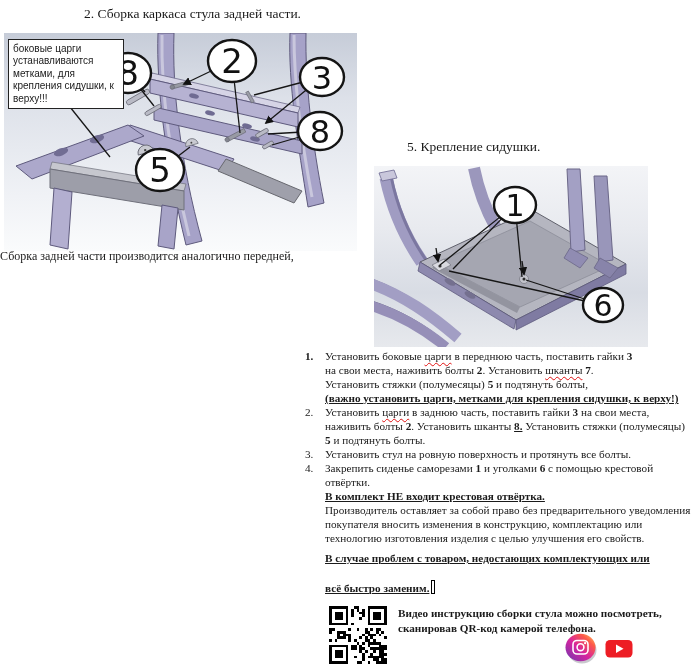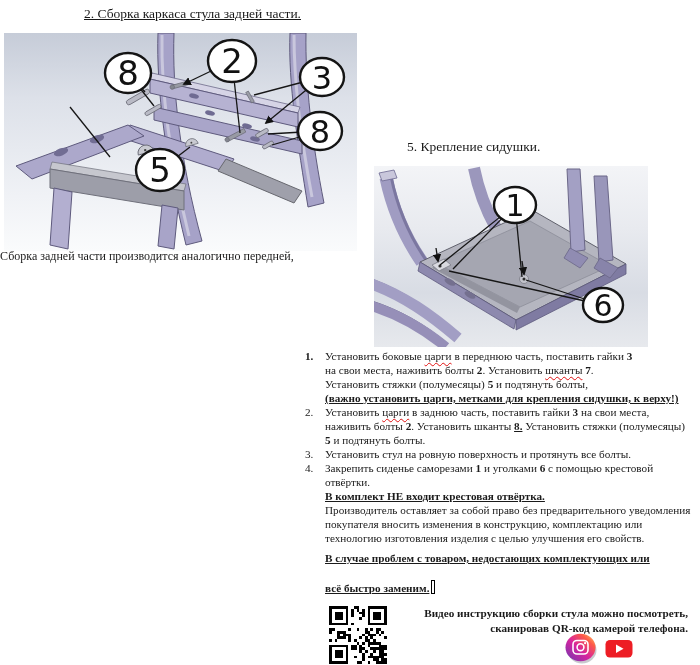--- a/index.html
+++ b/index.html
@@ -34,21 +34,21 @@
   .step-text{width:378px;}
   .para{font-size:11.2px;line-height:14.5px;width:380px;}
   .footer-caption{font-size:11.2px;line-height:15px;font-weight:bold;width:290px;}
   svg text.co{
     font-family:"DejaVu Sans", sans-serif;fill:#111;text-anchor:middle;
   }
 </style>
 </head>
 <body>
 
-<div class="abs title" style="left:84px;top:6px;text-decoration:underline;">2.  Сборка каркаса стула задней части.</div>
+<div class="abs title" style="left:84px;top:6px;">2.  Сборка каркаса стула задней части.</div>
 
 <div class="abs diagram" style="left:4px;top:33px;width:353px;height:218px;">
   <svg width="353" height="218" viewBox="0 0 353 218">
     <defs>
       <linearGradient id="gL" x1="0" y1="0" x2="0" y2="1">
         <stop offset="0" stop-color="#c6ccd8"></stop>
         <stop offset="0.3" stop-color="#dde1e9"></stop>
         <stop offset="0.75" stop-color="#f0f2f6"></stop>
         <stop offset="1" stop-color="#fafbfc"></stop>
       </linearGradient>
@@ -140,20 +140,21 @@
       <ellipse cx="228" cy="28" rx="24" ry="21" fill="#fff" stroke="#141414" stroke-width="2.4"></ellipse>
       <text class="co" x="228" y="28" dy="0.36em" font-size="34">2</text>
       <ellipse cx="318" cy="44" rx="22" ry="19" fill="#fff" stroke="#141414" stroke-width="2.4"></ellipse>
       <text class="co" x="318" y="44" dy="0.36em" font-size="32">3</text>
       <ellipse cx="316" cy="98" rx="22" ry="19" fill="#fff" stroke="#141414" stroke-width="2.4"></ellipse>
       <text class="co" x="316" y="98" dy="0.36em" font-size="32">8</text>
       <ellipse cx="156" cy="137" rx="24" ry="21" fill="#fff" stroke="#141414" stroke-width="2.4"></ellipse>
       <text class="co" x="156" y="137" dy="0.36em" font-size="34">5</text>
     </g>
   </svg>
+  <div class="note-box">боковые царги устанавливаются метками, для крепления сидушки, к верху!!!</div>
 </div>
 
 <div class="abs caption-block" style="left:0;top:249px;width:352px;">
   <div>Сборка задней части производится аналогично передней,</div>
 </div>
 
 <div class="abs title" style="left:407px;top:139px;">5.  Крепление сидушки.</div>
 
 <div class="abs diagram" style="left:374px;top:166px;width:274px;height:181px;">
   <svg width="274" height="181" viewBox="0 0 274 181">
@@ -347,21 +348,21 @@
       <rect x="19" y="20" width="1" height="1" fill="#000"></rect>
       <rect x="20" y="20" width="1" height="1" fill="#000"></rect>
       <path d="M0,0h7v7h-7z M1,1v5h5v-5z" fill="#000" fill-rule="evenodd"></path>
       <rect x="2" y="2" width="3" height="3" fill="#000"></rect>
       <path d="M14,0h7v7h-7z M15,1v5h5v-5z" fill="#000" fill-rule="evenodd"></path>
       <rect x="16" y="2" width="3" height="3" fill="#000"></rect>
       <path d="M0,14h7v7h-7z M1,15v5h5v-5z" fill="#000" fill-rule="evenodd"></path>
       <rect x="2" y="16" width="3" height="3" fill="#000"></rect>
     </svg></div>
 
-<div class="abs footer-caption" style="left:398px;top:606px;text-align:right;">
+<div class="abs footer-caption" style="left:398px;top:606px;">
   <div>Видео инструкцию сборки стула можно посмотреть,</div>
   <div>сканировав QR-код камерой телефона.</div>
 </div>
 
 <div class="abs" style="left:564px;top:633px;width:34px;height:32px;">
   <svg width="34" height="32" viewBox="0 0 34 32">
     <defs>
       <linearGradient id="ig" x1="0" y1="1" x2="1" y2="0">
         <stop offset="0" stop-color="#6a3ab2"></stop>
         <stop offset="0.45" stop-color="#d6249f"></stop>

